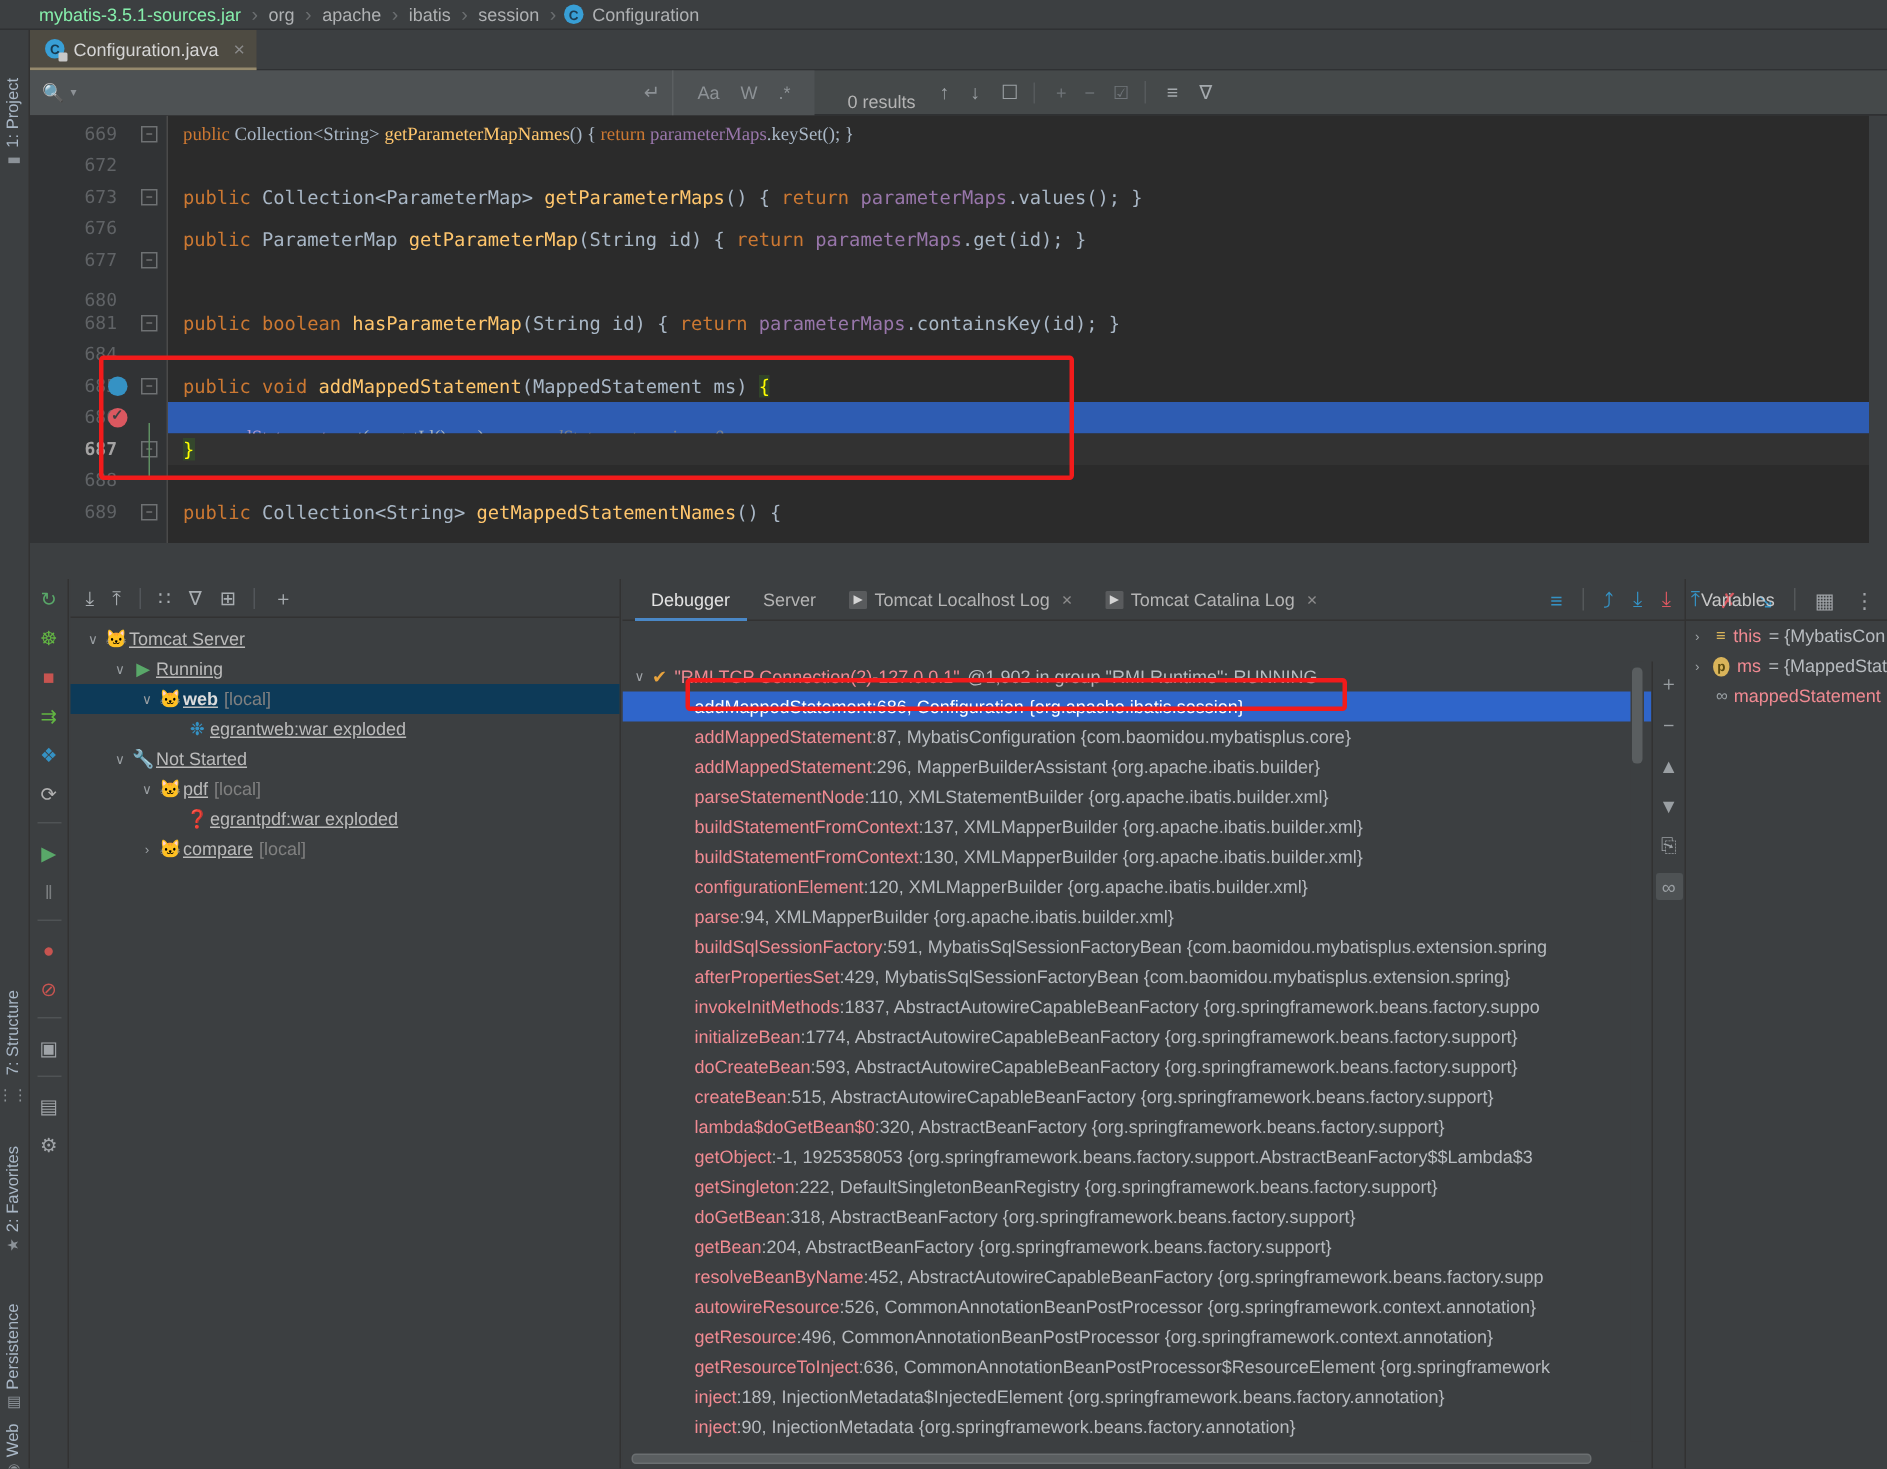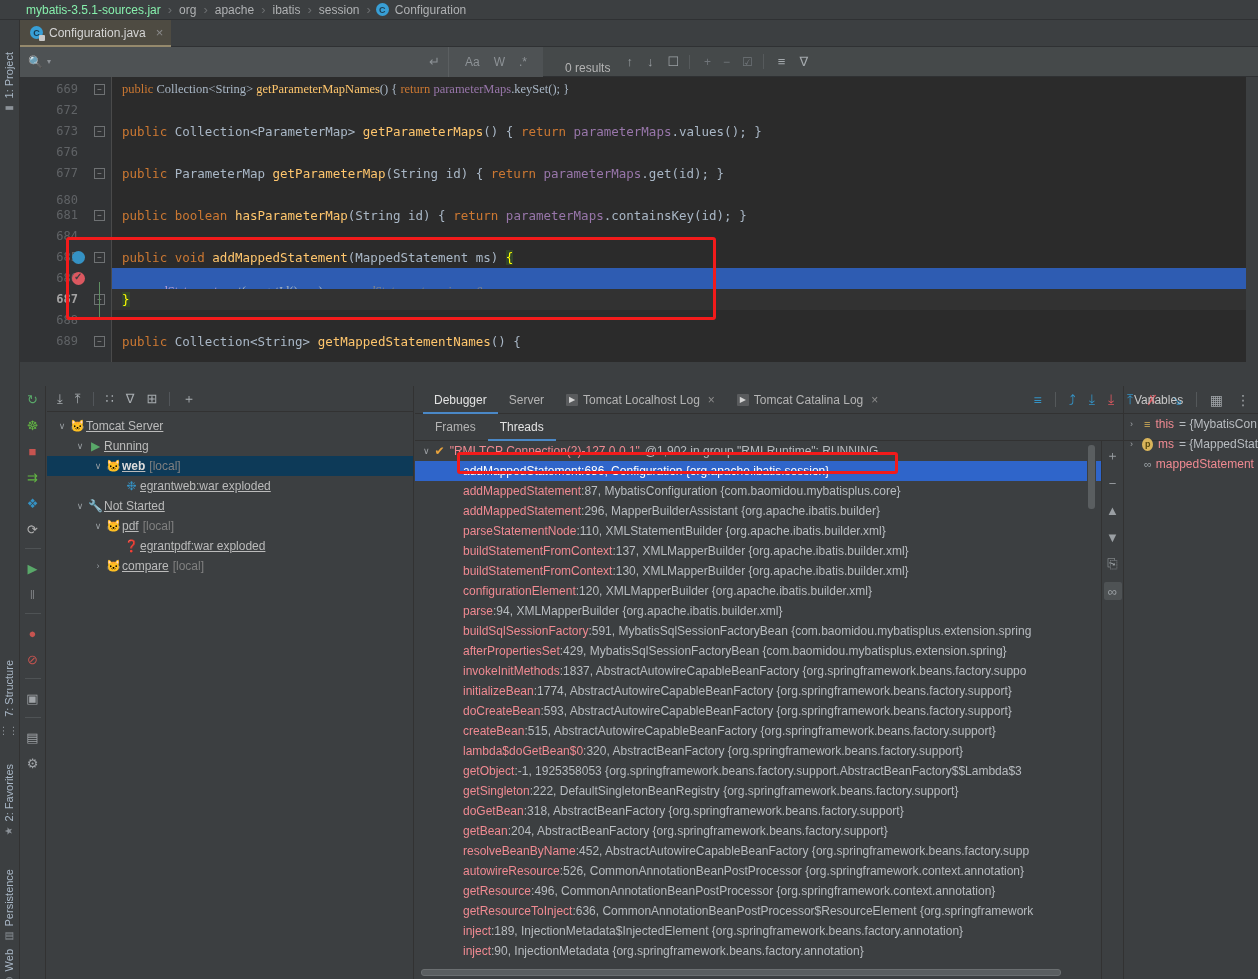--- a/index.html
+++ b/index.html
@@ -373,21 +373,21 @@
       <span>∇</span>
     </div>
   </div>
 
   <div class="editor">
     <div class="codearea" id="code-lines">
         <div class="cline" style="top: 2px; left: 10px; font-family: Liberation Serif, serif;"><span class="kw">public </span><span class="typ">Collection&lt;String&gt; </span><span class="fn">getParameterMapNames</span><span class="pun">() </span><span class="brc">{ </span><span class="kw">return </span><span class="fld">parameterMaps</span><span class="pun">.keySet(); </span><span class="brc">}</span></div>
         <div class="cline" style="top: 23px; left: 10px;"></div>
         <div class="cline" style="top: 44px; left: 10px;"><span class="kw">public </span><span class="typ">Collection&lt;ParameterMap&gt; </span><span class="fn">getParameterMaps</span><span class="pun">() </span><span class="brc">{ </span><span class="kw">return </span><span class="fld">parameterMaps</span><span class="pun">.values(); </span><span class="brc">}</span></div>
         <div class="cline" style="top: 65px; left: 10px;"></div>
-        <div class="cline" style="top: 86px; left: 10px; text-align: center;"><span class="kw">public </span><span class="typ">ParameterMap </span><span class="fn">getParameterMap</span><span class="pun">(String id) </span><span class="brc">{ </span><span class="kw">return </span><span class="fld">parameterMaps</span><span class="pun">.get(id); </span><span class="brc">}</span></div>
+        <div class="cline" style="top: 72px; left: 10px; text-align: center;"><span class="kw">public </span><span class="typ">ParameterMap </span><span class="fn">getParameterMap</span><span class="pun">(String id) </span><span class="brc">{ </span><span class="kw">return </span><span class="fld">parameterMaps</span><span class="pun">.get(id); </span><span class="brc">}</span></div>
         <div class="cline" style="top: 107px; left: 10px;"></div>
         <div class="cline" style="top: 128px; left: 10px;"><span class="kw">public </span><span class="kw">boolean </span><span class="fn">hasParameterMap</span><span class="pun">(String id) </span><span class="brc">{ </span><span class="kw">return </span><span class="fld">parameterMaps</span><span class="pun">.containsKey(id); </span><span class="brc">}</span></div>
         <div class="cline" style="top: 149px; left: 10px;"></div>
         <div class="cline" style="top: 170px; left: 10px;"><span class="kw">public </span><span class="kw">void </span><span class="fn">addMappedStatement</span><span class="pun">(MappedStatement ms) </span><span class="brcy">{</span></div>
         <div class="selline" style="top: 191px; left: 0px;"></div>
         <div class="cline onsel" style="top: 204px; left: 10px; font-family: Liberation Serif, serif;"><span class="fld">  mappedStatements</span><span class="pun">.put(ms.getId()</span><span class="kw">,</span><span class="pun"> ms)</span><span class="kw">;</span><span class="inlay">   mappedStatements:   size = 0</span></div>
         <div class="curline-bg" style="top: 212px;"></div>
         <div class="cline" style="top: 212px; left: 10px;"><span class="brcy">}</span></div>
         <div class="cline" style="top: 233px; left: 10px;"></div>
         <div class="cline" style="top: 254px; left: 10px;"><span class="kw">public </span><span class="typ">Collection&lt;String&gt; </span><span class="fn">getMappedStatementNames</span><span class="pun">() </span><span class="brc">{</span></div>
@@ -530,24 +530,20 @@
             <span style="color: rgb(53, 146, 196); font-size: 14px;">⤓</span>
             <span style="color: rgb(219, 88, 96); font-size: 14px;">⤓</span>
             <span style="color: rgb(53, 146, 196); font-size: 14px;">⤒</span>
             <span style="color: rgb(219, 88, 96); font-size: 14px;">✗</span>
             <span style="color: rgb(53, 146, 196); font-size: 14px;">↘</span>
             <span class="dv"></span>
             <span style="color: rgb(160, 164, 168); font-size: 14px;">▦</span>
             <span style="color: rgb(160, 164, 168); font-size: 14px;">⋮</span>
           </div>
         </div>
-      <div class="frames-tabs" id="frames-tabs">
-          <div class="ftab">Frames</div>
-          <div class="ftab active">Threads</div>
-        </div>
       <div class="frames-wrap">
         <div class="frow thread">
           <span class="thr-chev">∨</span>
           <span class="thr-check">✔</span>
           <span class="thr-name">"RMI TCP Connection(2)-127.0.0.1"</span>
           <span class="thr-tail">@1,902 in group "RMI Runtime": RUNNING</span>
         </div>
         <div id="frames-list">
             <div class="frow selected"><span class="mname">addMappedStatement</span><span class="rest">:686, Configuration {org.apache.ibatis.session}</span></div>
             <div class="frow"><span class="mname">addMappedStatement</span><span class="rest">:87, MybatisConfiguration {com.baomidou.mybatisplus.core}</span></div>

